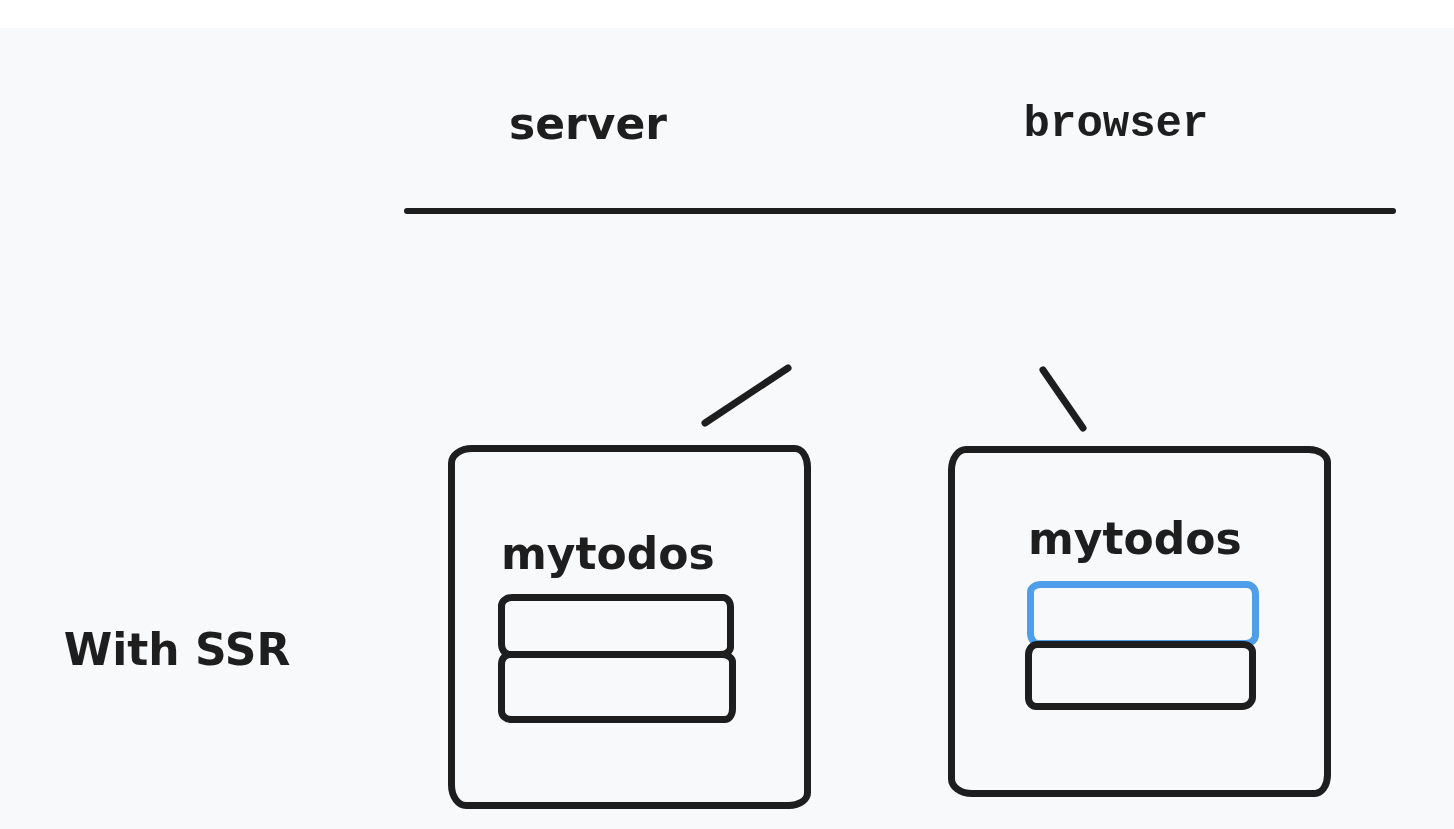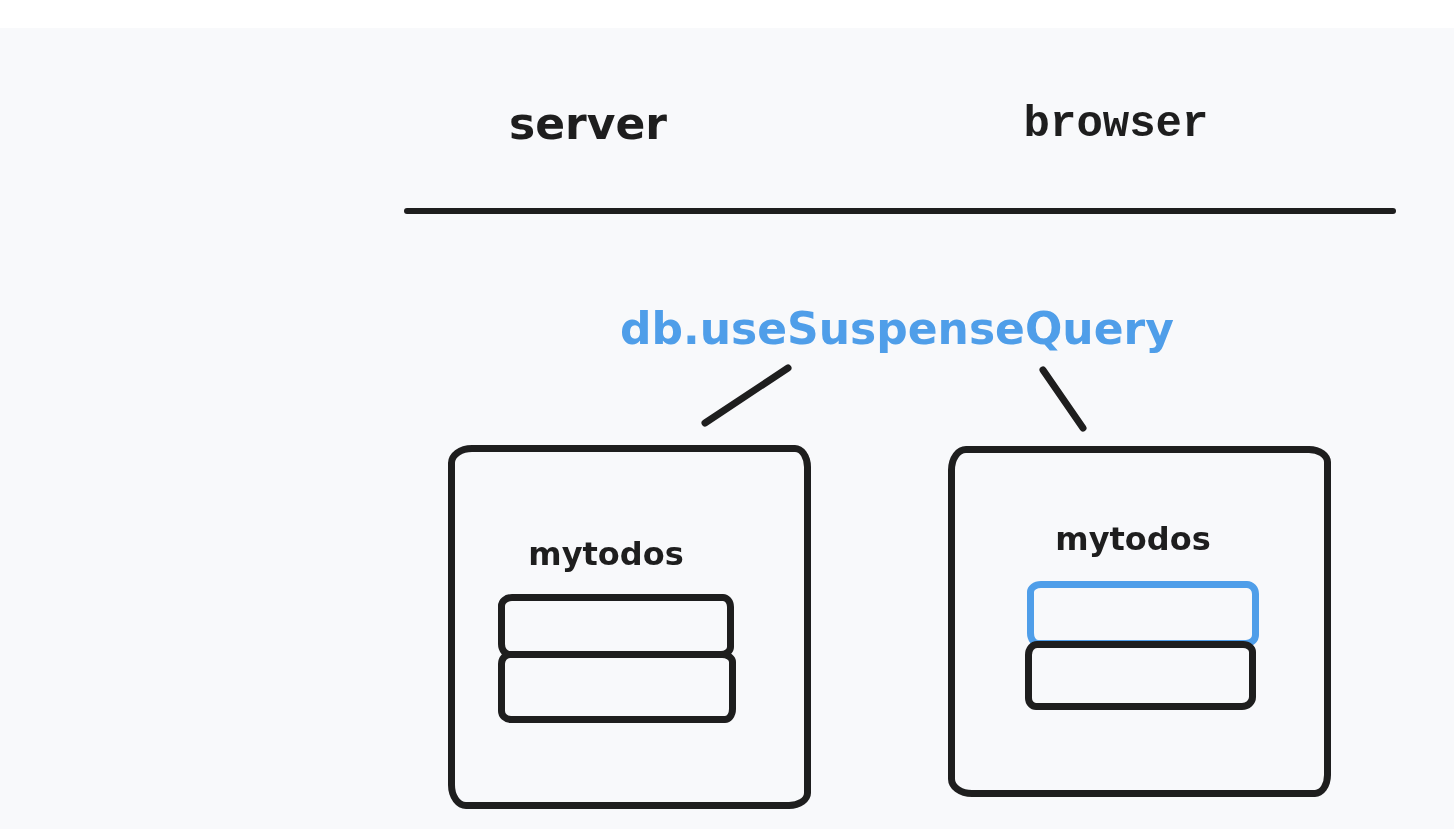--- a/index.html
+++ b/index.html
@@ -47,21 +47,21 @@
     border-radius: 24px 16px 22px 18px / 18px 22px 16px 24px;
   }
   .box-browser {
     left: 948px; top: 418px;
     width: 369px; height: 337px;
     border-radius: 18px 22px 16px 24px / 24px 16px 22px 18px;
   }
   .box-title {
     position: absolute;
     text-align: center;
-    font-size: 32px;
+    font-size: 44px;
     line-height: 52px;
     white-space: nowrap;
   }
   .box-server .box-title  { left: 46px; top: 76px; width: 210px; }
   .box-browser .box-title { left: 73px; top: 60px; width: 210px; }
 
   .todo-item {
     position: absolute;
     border-style: solid;
     border-width: 7px;
@@ -92,22 +92,22 @@
   <svg class="strokes" viewBox="0 0 1454 829">
     <path d="M407 183 L1393 183" fill="none" stroke-width="6" stroke-linecap="round" style="stroke: rgb(30, 30, 30);"></path>
     <path d="M788 340 L705 395" fill="none" stroke-width="7" stroke-linecap="round" style="stroke: rgb(30, 30, 30);"></path>
     <path d="M1043 342 L1083 400" fill="none" stroke-width="7" stroke-linecap="round" style="stroke: rgb(30, 30, 30);"></path>
   </svg>
 
   <div class="label col-label-server" style="color: rgb(30, 30, 30);">server</div>
 
   <div class="label col-label-browser" style="color: rgb(30, 30, 30); font-family: Liberation Mono, monospace;">browser</div>
 
-  <div class="label hook-label" style="color: rgb(79, 158, 233);">db.useSuspenseQuery</div>
 
+  <div class="label row-label" style="color: rgb(30, 30, 30);">With SSR</div>
 
   <div class="box box-server" style="border-color: rgb(30, 30, 30);">
     <div class="box-title" style="color: rgb(30, 30, 30);">mytodos</div>
     <div class="todo-item todo-item-1" style="border-color: rgb(30, 30, 30);"></div>
     <div class="todo-item todo-item-2" style="border-color: rgb(30, 30, 30);"></div>
   </div>
 
   <div class="box box-browser" style="border-color: rgb(30, 30, 30);">
     <div class="box-title" style="color: rgb(30, 30, 30);">mytodos</div>
     <div class="todo-item todo-item-1" style="border-color: rgb(79, 158, 233);"></div>

